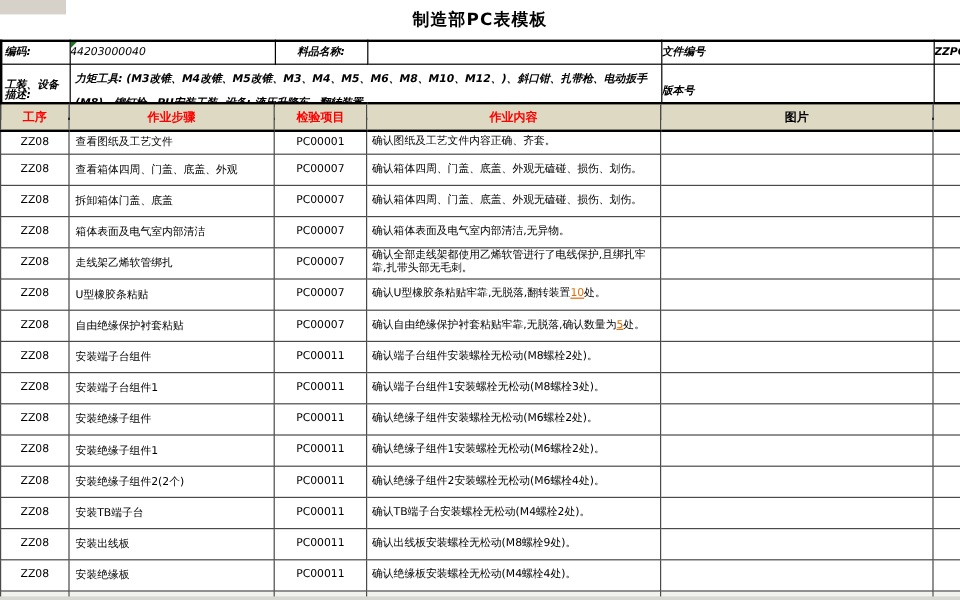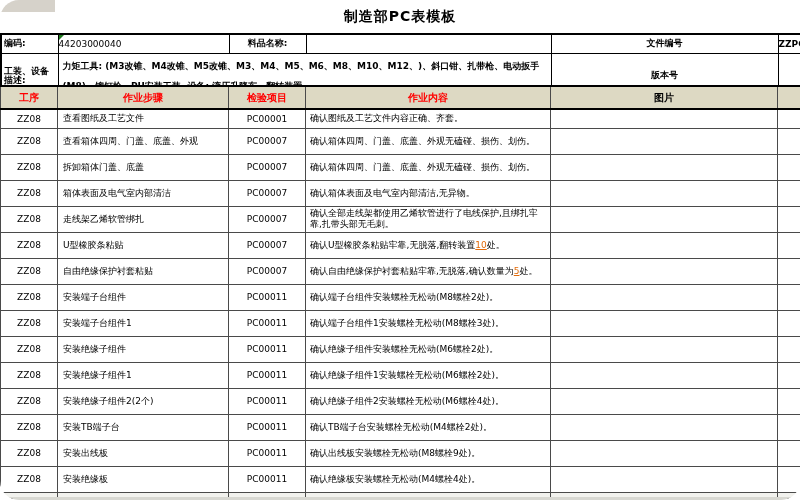--- a/index.html
+++ b/index.html
@@ -1,36 +1,36 @@
 <!DOCTYPE html>
 <html><head>
 <meta charset="utf-8">
 <style>
   * { margin:0; padding:0; box-sizing:border-box; }
   html,body { width:800px; height:500px; overflow:hidden; background:#fff;
               font-family:"DejaVu Sans", sans-serif; }
-  .screen { position:relative; width:800px; height:500px; background:#fff; overflow:hidden;border-radius:19px; }
+  .screen { position:relative; width:800px; height:500px; background:#fff; overflow:hidden; }
 
   .corner-block { position:absolute; left:0; top:0; width:55px; height:12px; background:#d6d2ca; }
 
   .title { position:absolute; left:0; top:8px; width:800px; text-align:center;
            font-size:14px; font-weight:bold; color:#000; letter-spacing:1px; }
 
   table { border-collapse:collapse; table-layout:fixed; }
   td { overflow:hidden; vertical-align:middle; white-space:normal; }
 
   
   .info { position:absolute; left:0; top:33px; width:800px; border:2px solid #000; }
-  .info td { border:1px solid #000; font-size:9px; color:#000; height:19px; }
+  .info td { border:1px solid #000; font-size:9px; color:#000; height:19px;font-style:italic; }
   .info tr.r2 td { height:43px; }
   .lbl-red { color:#f00; font-weight:bold; }
   .td-code-label { text-align:left; padding-left:2px; font-size:9px; }
   .td-tooling-label { text-align:left; padding-left:2px; font-size:7px; line-height:9px; }
   .td-center { text-align:center; }
-  .td-black-bold { text-align:center; font-weight:bold; font-size:10px;margin-left:16px; }
+  .td-black-bold { font-weight:bold; font-size:10px;margin-left:16px; }
   .td-value { text-align:left; font-size:9px; }
   .td-file-value { text-align:center; font-size:9px; font-weight:bold; white-space:nowrap; }
   .td-tooling { text-align:left; padding:2px 4px; font-size:8px; line-height:20px; font-weight:bold;margin-top:30px; }
   .cell-rel { position:relative; }
   .err-tri { position:absolute; left:0; top:0; width:0; height:0;
              border-left:5px solid #1f7a1f; border-bottom:5px solid transparent; }
 
   
   .main { position:absolute; left:0; top:85px; width:800px; }
   .main td { border:1px solid #4a4a4a; font-size:9px; color:#000; }

